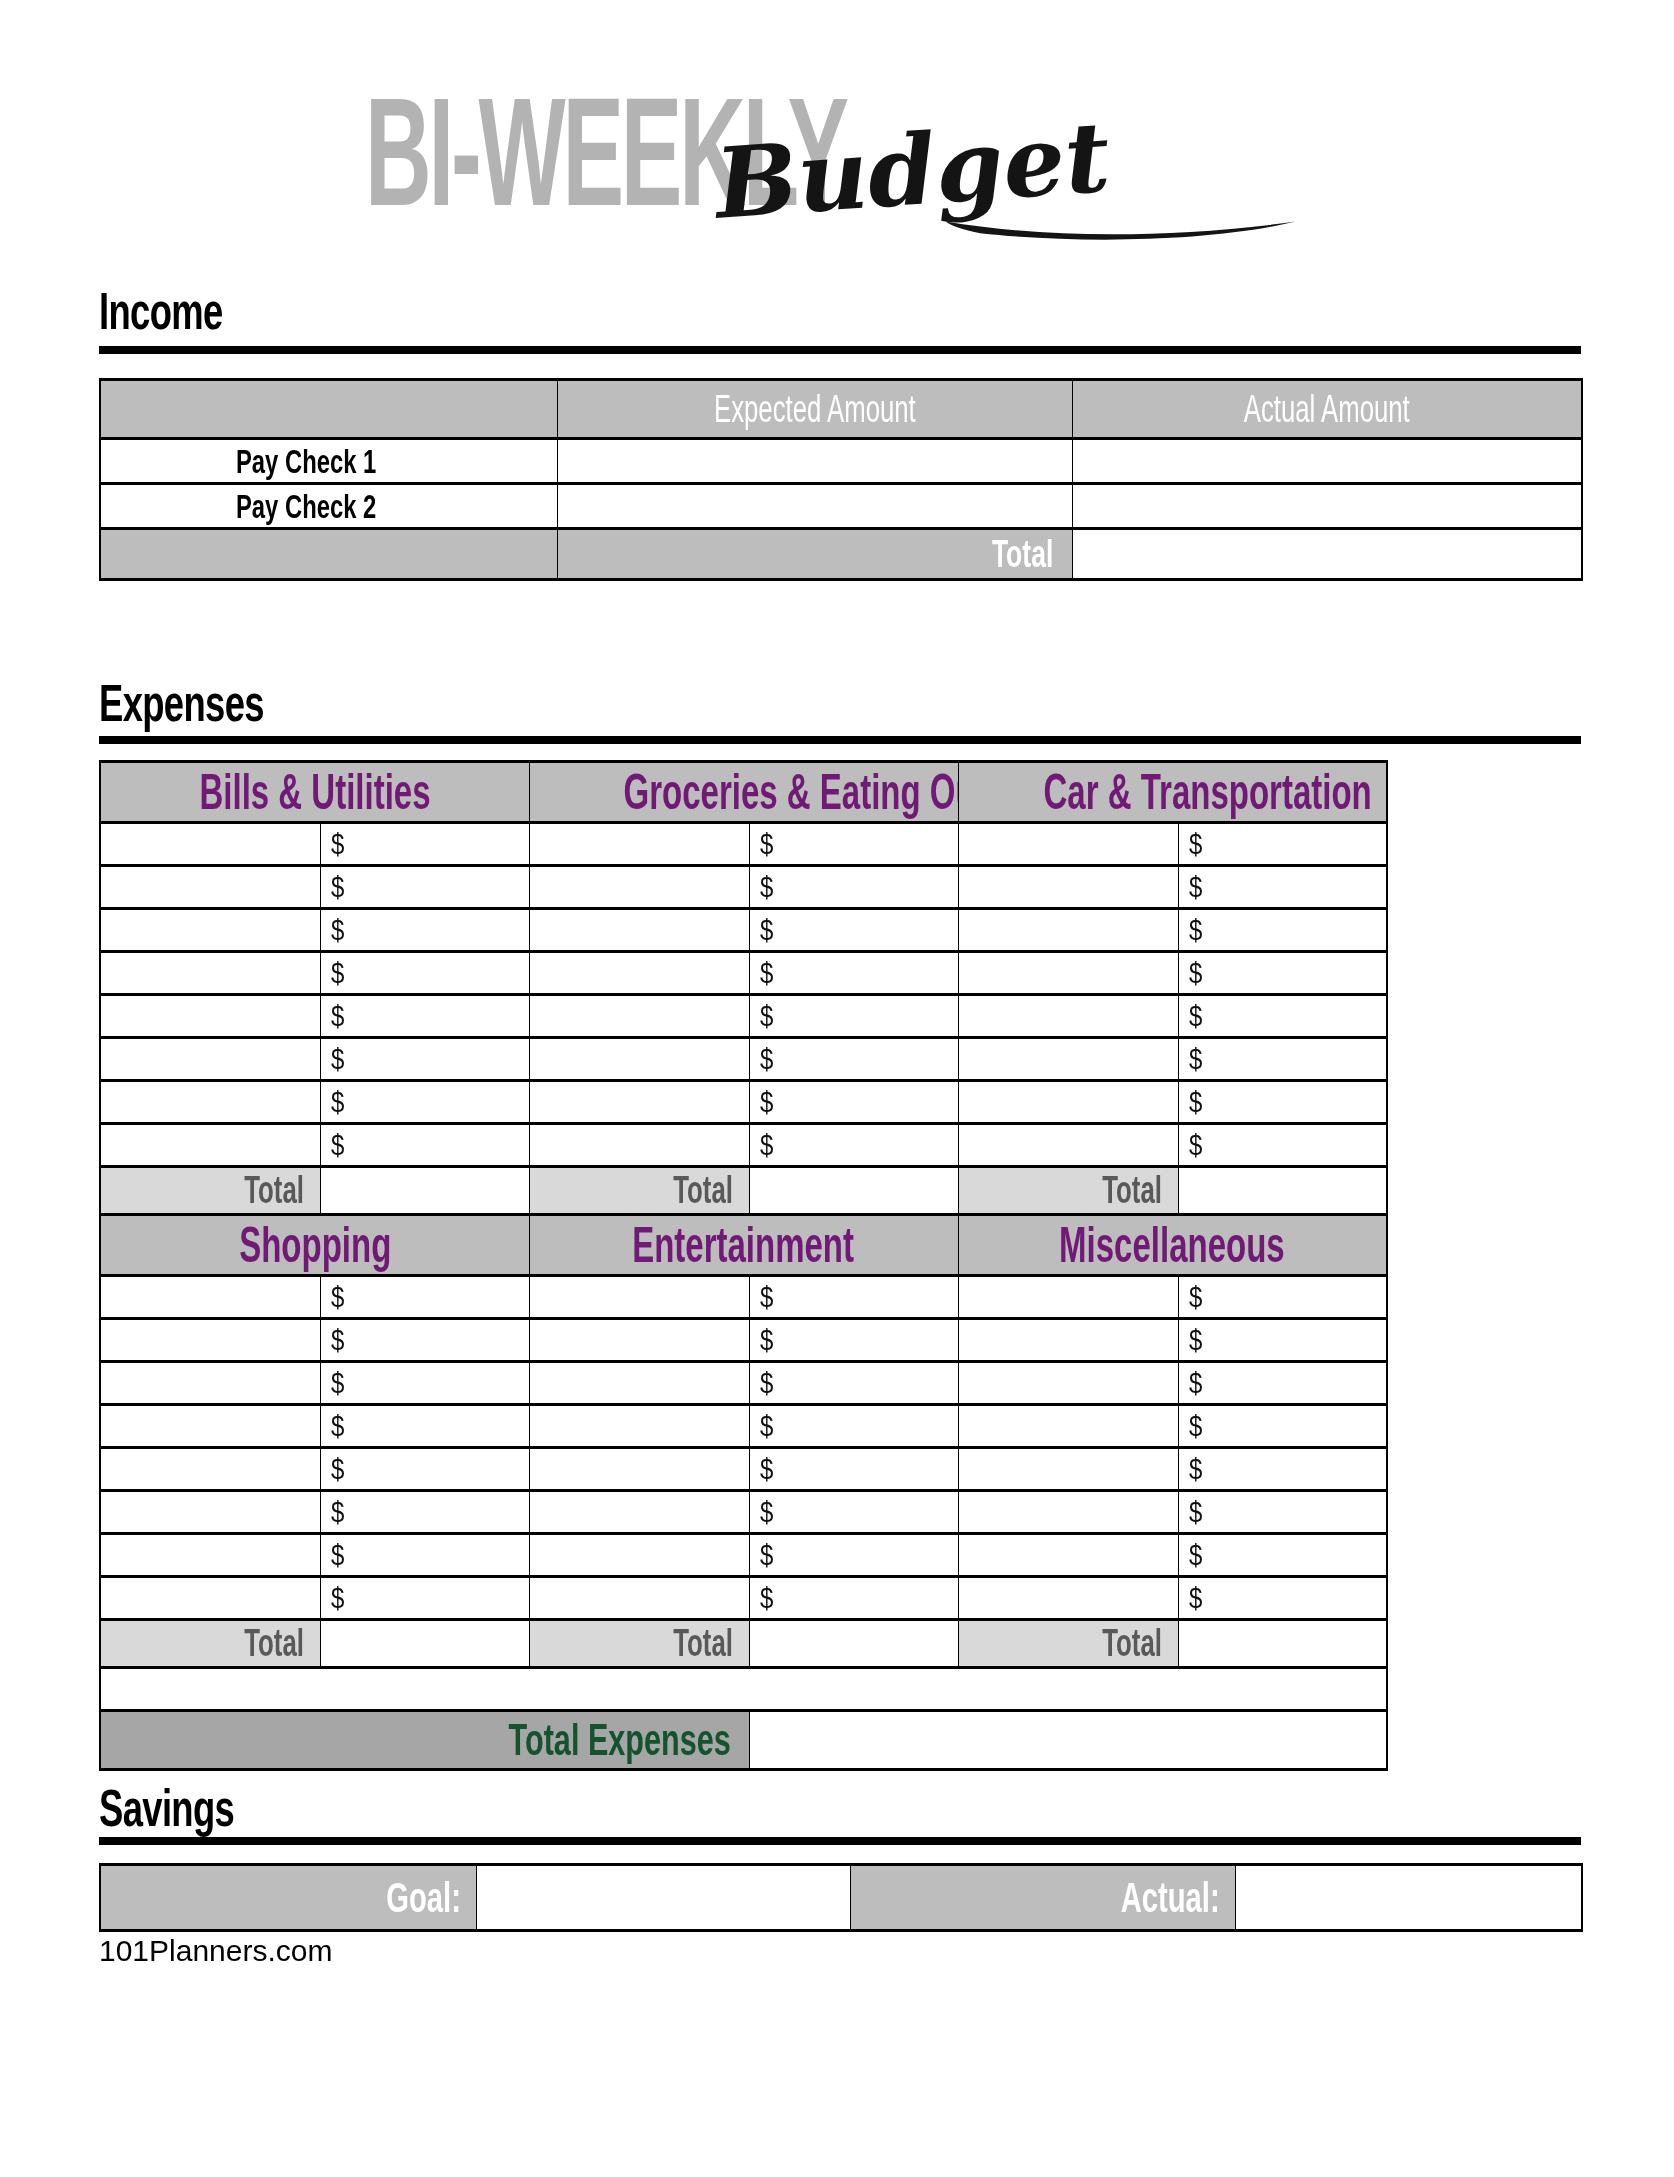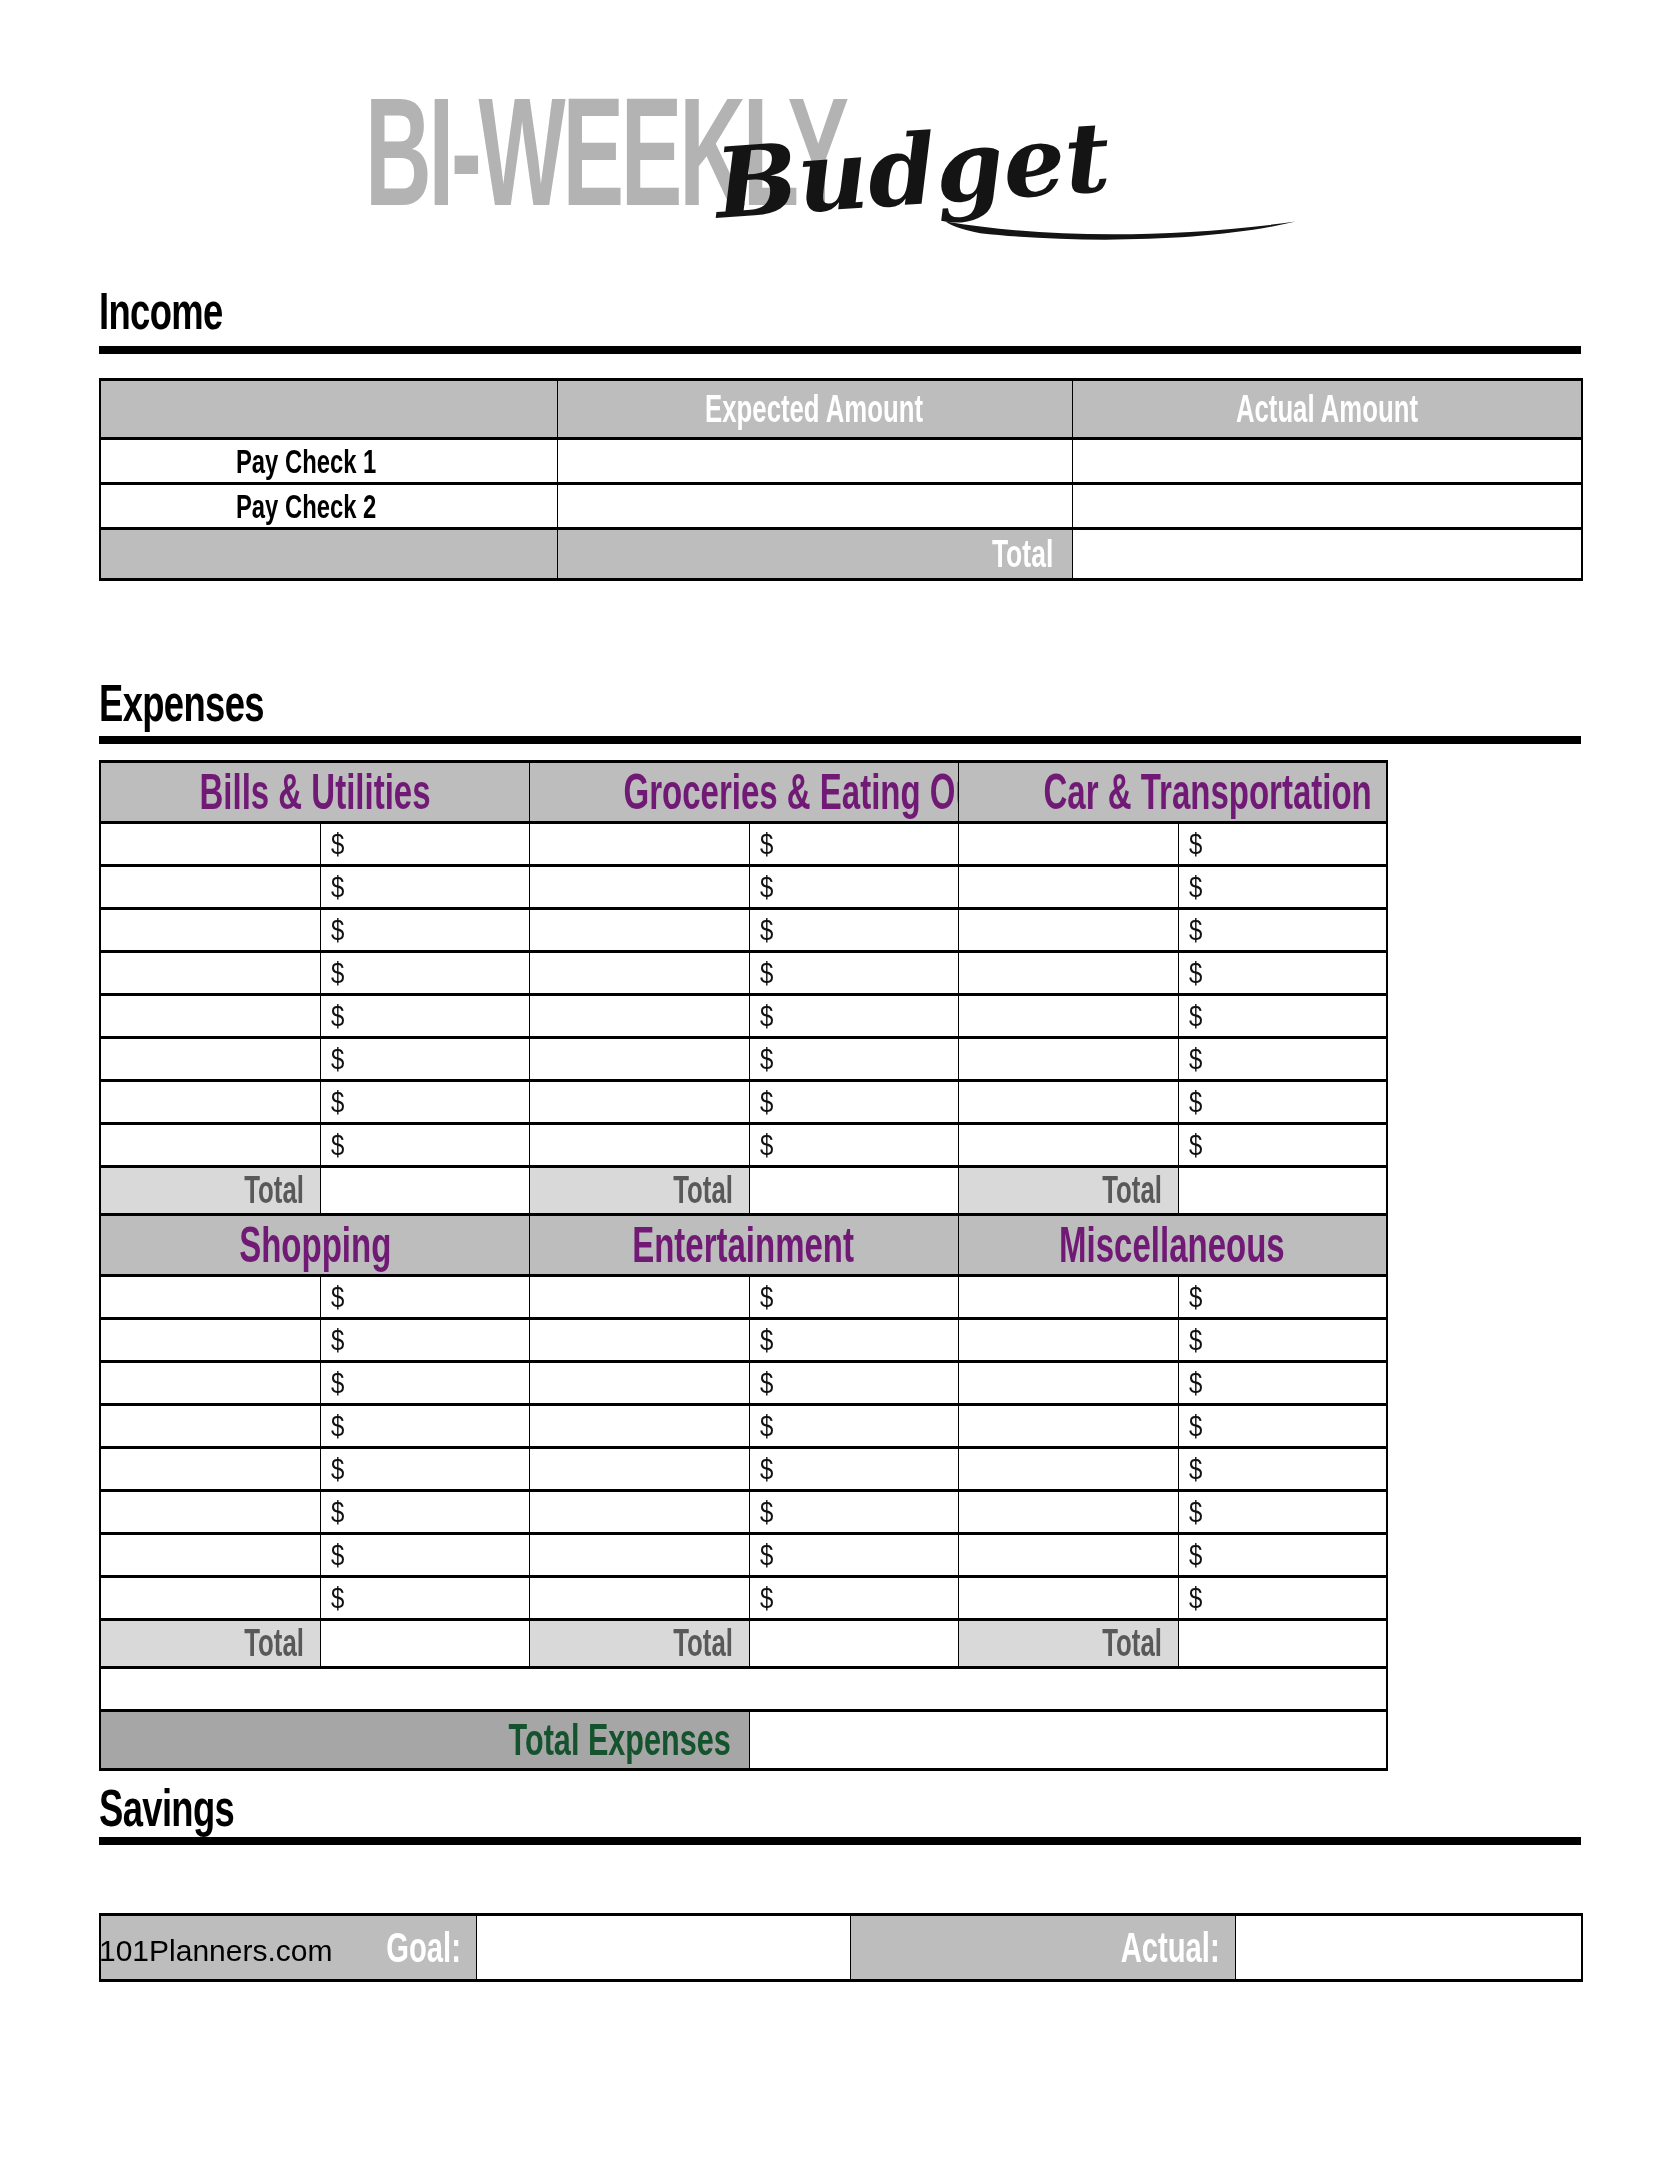--- a/index.html
+++ b/index.html
@@ -36,21 +36,21 @@
   .cx-r{transform:scaleX(0.68);transform-origin:right center;}
   
   table{border-collapse:collapse;table-layout:fixed;position:absolute;background:#fff;}
   td,th{border-left:1.8px solid #000;border-right:1.8px solid #000;
         border-top:3.6px solid #000;border-bottom:3.6px solid #000;
         padding:0;vertical-align:middle;overflow:hidden;}
   table{border:2.7px solid #000;}
   
   .income-table{left:99px;top:378px;width:1482px;}
   .income-table th{height:56px;background:#bdbdbd;color:#fff;
-                   font-size:39px;font-weight:700;text-align:center;}
+                   font-size:39px;font-weight:400;text-align:center;}
   .income-table td.lbl{height:42px;text-align:center;padding-left:14.3px;
                        font-size:34px;font-weight:700;color:#000;}
   .income-table td.val{height:42px;}
   .income-table tr.inc-total td{height:48px;}
   .income-table td.tot-gray{background:#bdbdbd;}
   .income-table td.tot-lbl{background:#bdbdbd;color:#fff;font-size:39px;font-weight:700;
                            text-align:right;padding-right:18px;}
   
   .exp-table{left:99px;top:760px;width:1287px;}
   .exp-table th{height:57px;background:#bdbdbd;color:#701a75;
@@ -60,21 +60,21 @@
   .dollar{display:inline-block;transform:scaleX(0.80);transform-origin:left center;
           font-size:30px;font-weight:400;color:#111;}
   .exp-table td.cell-tlabel{height:45px;background:#d9d9d9;color:#595959;
                             font-size:38px;font-weight:700;text-align:right;padding-right:16px;}
   .exp-table td.cell-tvalue{height:45px;background:#fff;}
   .exp-table tr.row-spacer td{height:40px;background:#fff;}
   .exp-table td.cell-te-label{height:56px;background:#a6a6a6;color:#14532d;
                               font-size:45px;font-weight:700;text-align:right;padding-right:18px;}
   .exp-table td.cell-te-value{height:56px;background:#fff;}
   
-  .sav-table{left:99px;top:1913px;width:1482px;}
+  .sav-table{left:99px;top:1863px;width:1482px;}
   .sav-table td{height:63px;}
   .sav-table td.glbl{background:#bdbdbd;color:#fff;font-size:43px;font-weight:700;
                      text-align:right;padding-right:14.3px;}
   
   .footer{position:absolute;left:99px;top:1934px;font-size:30px;color:#000;}
 </style>
 </head>
 <body>
 
 <div class="title-main">BI-WEEKLY</div>

